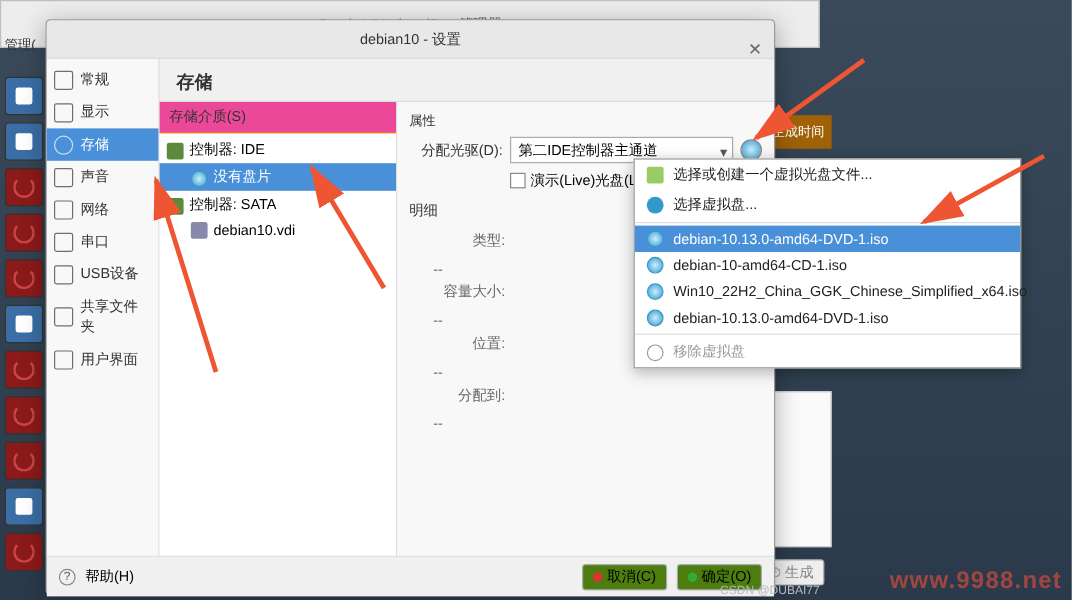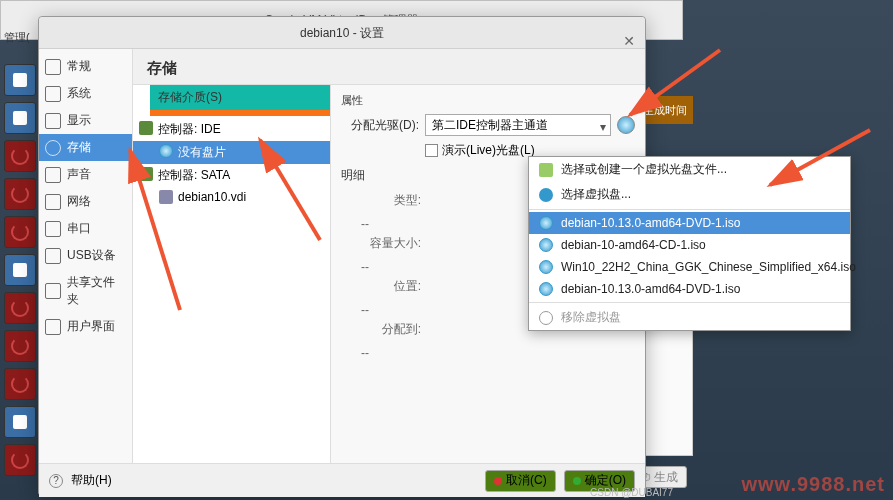--- a/index.html
+++ b/index.html
@@ -24,23 +24,23 @@
   .side-item { display:flex; align-items:center; gap:6px; padding:5px 6px; cursor:pointer; color:#333; }
   .side-item.active { background:#4a90d9; color:#fff; }
   .side-icon { width:16px; height:16px; flex:0 0 16px; border:1px solid currentColor; border-radius:2px; opacity:.7; }
   .side-icon.disk { border-radius:50%; }
 
   .content { flex:1; display:flex; flex-direction:column; }
   .content-header { font-size:15px; font-weight:bold; padding:10px 14px 6px; color:#333; }
   .content-split { flex:1; display:flex; border-top:1px solid #ddd; }
 
   .tree-panel { width:198px; border-right:1px solid #ddd; background:#fff; }
-  .tree-header { padding:4px 8px; color:#333; background:#14b8a6; border-bottom:6px solid #f97316;margin-left:17px; }
+  .tree-header { padding:4px 8px; color:#333; background:#ec4899; border-bottom:1px solid #f97316; }
   .tree { padding:2px 0; }
-  .tree-row { display:flex; align-items:flex-start; gap:5px; padding:3px 6px; cursor:pointer; }
+  .tree-row { display:flex; align-items:flex-end; gap:5px; padding:3px 6px; cursor:pointer; }
   .tree-row.child { padding-left:26px; }
   .tree-row.selected { background:#4a90d9; color:#fff; }
   .tree-icon { width:14px; height:14px; flex:0 0 14px; }
   .tree-icon.ctrl { background:#5a8a3a; border-radius:2px; }
   .tree-icon.disc { border:1px solid #39c; border-radius:50%; background:radial-gradient(circle,#cef,#39c); }
   .tree-icon.hdd { background:#88a; border-radius:2px; }
 
   .props-panel { flex:1; padding:6px 10px; background:#f8f8f8; }
   .props-header { font-size:11px; color:#333; padding:2px 0 6px; }
   .prop-row { display:flex; align-items:center; gap:6px; margin-bottom:6px; }
@@ -56,42 +56,42 @@
   .detail-row .k { width:60px; text-align:right; }
 
   .settings-footer { height:34px; border-top:1px solid #ddd; display:flex; align-items:center; padding:0 10px; gap:8px; background:#f0f0f0; }
   .footer-spacer { flex:1; }
   .dlg-btn { height:22px; padding:0 8px; border:1px solid #aaa; background:#4d7c0f; border-radius:3px; display:flex; align-items:center; gap:4px; cursor:pointer; }
   .dot-red { width:8px;height:8px;border-radius:50%;background:#d33; }
   .dot-green { width:8px;height:8px;border-radius:50%;background:#3a3; }
   .help-icon { width:14px;height:14px;border:1px solid #888;border-radius:50%;line-height:12px;text-align:center;font-size:10px;color:#555; }
 
   
-  .menu { position:absolute; left:528px; top:132px; width:323px; background:#fff; border:1px solid #999; box-shadow:0 3px 12px rgba(0,0,0,.3);margin-top:24px; }
+  .menu { position:absolute; left:528px; top:132px; width:323px; background:#fff; border:1px solid #999; box-shadow:0 3px 12px rgba(0,0,0,.3); }
   .menu-item { display:flex; align-items:center; gap:8px; padding:4px 10px; cursor:pointer; color:#222; }
   .menu-item.sel { background:#4a90d9; color:#fff; }
   .menu-item.disabled { color:#999; cursor:default; }
   .menu-sep { height:1px; background:#ddd; margin:2px 0; }
   .menu-icon { width:14px; height:14px; flex:0 0 14px; }
   .menu-icon.add { background:#9c6; border-radius:2px; }
   .menu-icon.sel-ic { background:#39c; border-radius:50%; }
   .menu-icon.disc { border:1px solid #39c; border-radius:50%; background:radial-gradient(circle,#cef,#39c); }
   .menu-icon.rm { border:1px solid #999; border-radius:50%; }
 
   
   .right-col { position:absolute; right:200px; top:96px; width:56px; height:28px; background:#a16207; color:#fff; font-size:11px; line-height:28px; text-align:center; overflow:hidden; }
   .right-col2 { position:absolute; right:200px; top:326px; width:56px; height:130px; border:1px solid #ccc; background:#fafafa; }
   .right-btn { position:absolute; right:206px; bottom:12px; height:22px; padding:0 8px; border:1px solid #aaa; background:#eee; border-radius:3px; color:#888; font-size:11px; line-height:20px; }
 
   
   .arrow { position:absolute; pointer-events:none; }
   .arrow svg { overflow:visible; }
 
   .watermark { position:absolute; right:8px; bottom:4px; color:rgba(255,80,60,.55); font-size:20px; font-weight:bold; letter-spacing:1px; }
-  .csdn { position:absolute; right:220px; bottom:2px; color:#bbb; font-size:10px; }
+  .csdn { position:absolute; right:210px; bottom:2px; color:#bbb; font-size:10px; }
 </style>
 </head>
 <body>
 
 <div class="desktop"></div>
 
 <div class="taskbar-icons">
   <div class="blue" style="margin-top:14px;"></div>
   <div class="blue"></div>
   <div></div>
@@ -117,24 +117,20 @@
 <div class="settings-win">
   <div class="settings-titlebar">
     <span>debian10 - 设置</span>
     <span class="close-x">✕</span>
   </div>
   <div class="settings-body">
     <div class="sidebar">
       <div class="side-item">
           <span class="side-icon"></span>
           <span>常规</span>
-        </div>
-      <div class="side-item">
-          <span class="side-icon"></span>
-          <span>系统</span>
         </div>
       <div class="side-item">
           <span class="side-icon"></span>
           <span>显示</span>
         </div>
       <div class="side-item active">
           <span class="side-icon disk"></span>
           <span>存储</span>
         </div>
       <div class="side-item">

